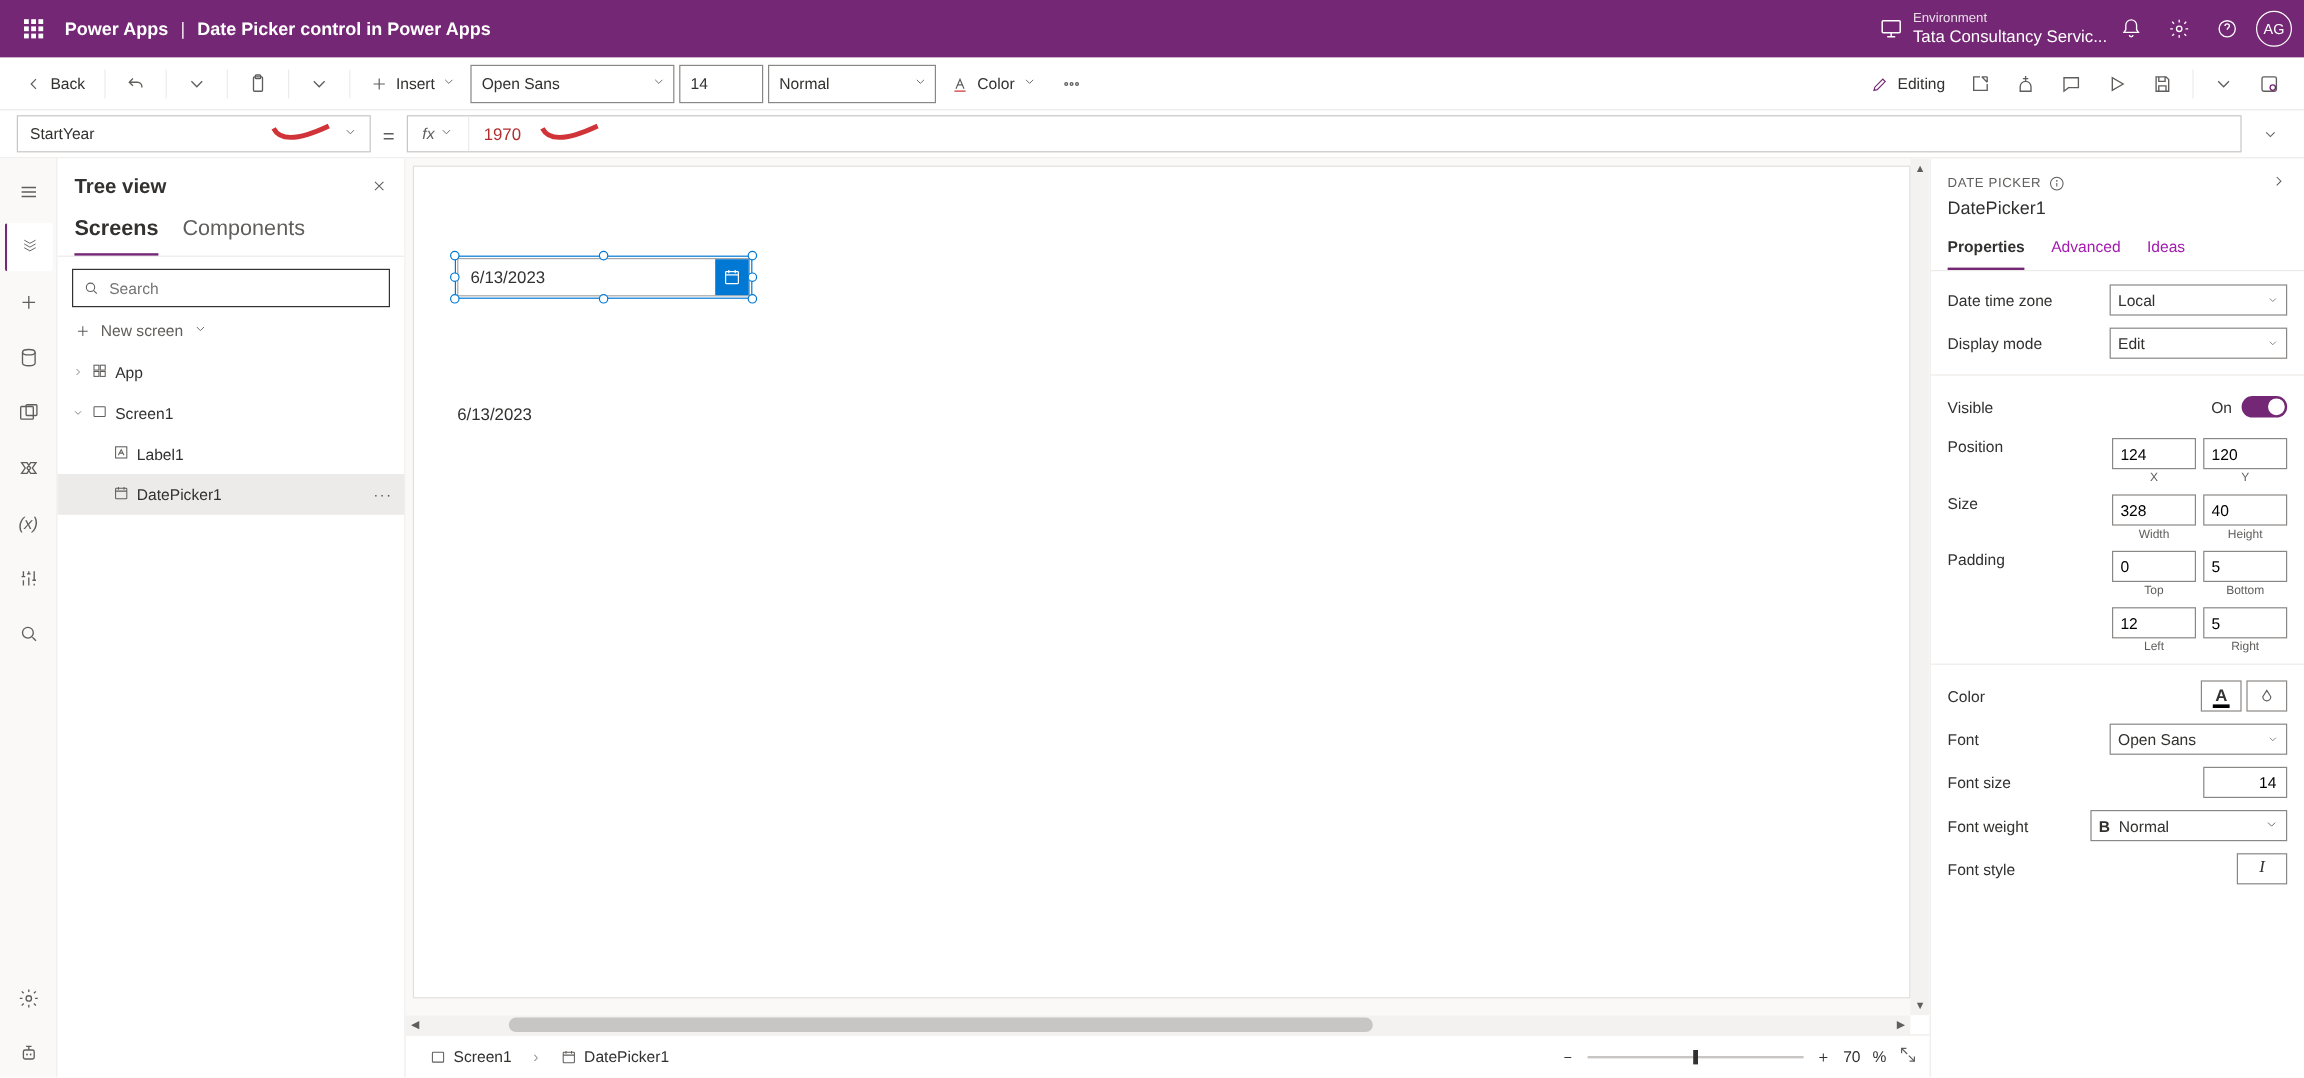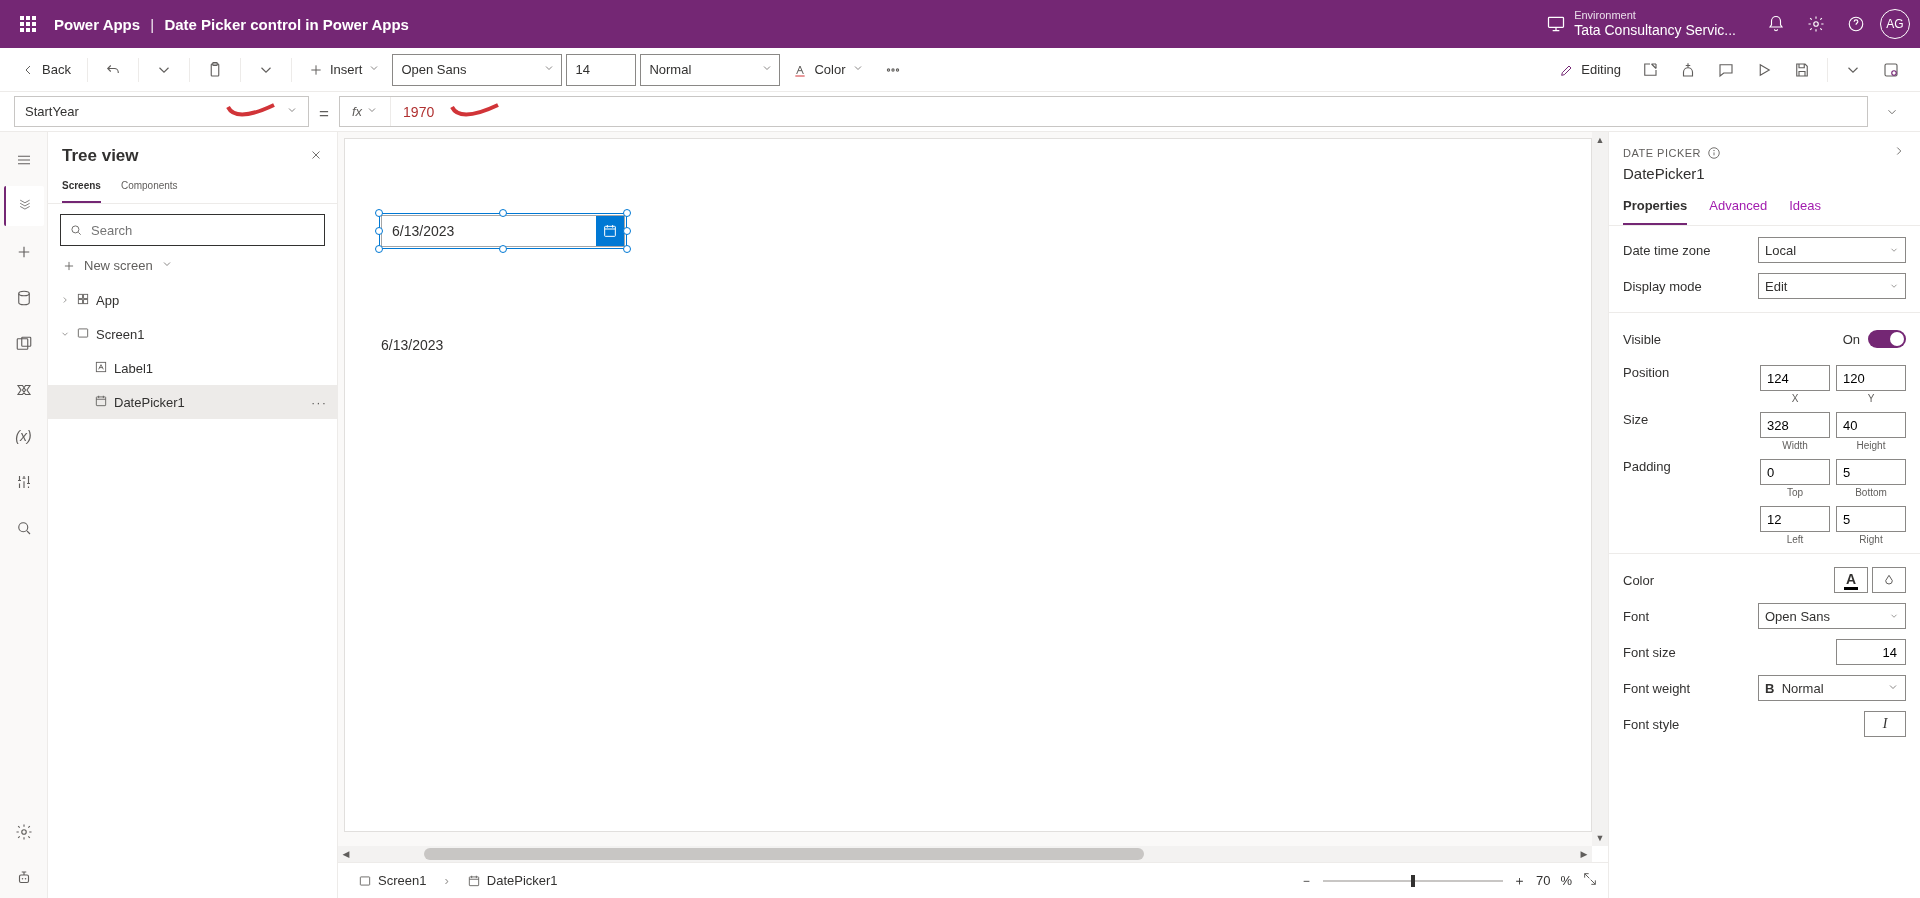--- a/index.html
+++ b/index.html
@@ -8,21 +8,21 @@
 
 
 .topbar { height: 48px; background: #742774; color: #fff; display: flex; align-items: center; padding: 0 10px; }
 .topbar .waffle { width: 36px; display:flex; align-items:center; justify-content:center; }
 .waffle-grid { display:grid; grid-template-columns:repeat(3,4px); grid-template-rows:repeat(3,4px); gap:2px; }
 .waffle-grid span { background:#fff; width:4px; height:4px; }
 .topbar .app-title { font-size:15px; font-weight:600; margin-left:8px; }
 .topbar .app-title .sep { padding:0 6px; font-weight:400; opacity:.9; }
 .topbar .app-title .doc { font-weight:600; }
 .topbar-spacer { flex:1; }
-.env-block { display:flex; align-items:center; gap:8px; margin-right:20px; }
+.env-block { display:flex; align-items:center; gap:8px; }
 .env-block .env-text { display:flex; flex-direction:column; line-height:1.2; }
 .env-block .env-label { font-size:11px; opacity:.85; }
 .env-block .env-name { font-size:14px; font-weight:500; }
 .topbar .icon-btn { width:40px; height:48px; display:flex; align-items:center; justify-content:center; cursor:pointer; }
 .topbar .icon-btn svg { width:18px; height:18px; stroke:#fff; fill:none; stroke-width:1.5; }
 .avatar { width:30px; height:30px; border:1px solid #fff; border-radius:50%; display:flex; align-items:center; justify-content:center; font-size:12px; margin-left:4px; }
 
 
 .cmdbar { height:44px; border-bottom:1px solid #edebe9; display:flex; align-items:center; padding:0 12px; gap:4px; background:#fff;justify-content:flex-end; }
 .cmd-btn { display:flex; align-items:center; gap:6px; height:32px; padding:0 8px; cursor:pointer; border-radius:2px; }
@@ -55,21 +55,21 @@
 .leftbar .lb-btn svg{ width:18px; height:18px; stroke:#605e5c; fill:none; stroke-width:1.5;}
 .leftbar .lb-btn.active{ background:#fff; border-left:2px solid #742774; }
 .lb-spacer{ flex:1; }
 
 
 .treeview { width:290px; border-right:1px solid #edebe9; display:flex; flex-direction:column; background:#fff; }
 .tv-head { display:flex; align-items:center; justify-content:space-between; padding:14px 14px 6px 14px; }
 .tv-head h2 { font-size:17px; font-weight:600; }
 .tv-head .close svg{ width:14px;height:14px; stroke:#605e5c; stroke-width:1.5; fill:none;}
 .tv-tabs { display:flex; gap:20px; padding:0 14px; border-bottom:1px solid #edebe9; }
-.tv-tab { padding:8px 0 10px 0; font-size:10px; color:#605e5c; cursor:pointer; border-bottom:2px solid transparent;}
+.tv-tab { padding:8px 0 10px 0; font-size:18px; color:#605e5c; cursor:pointer; border-bottom:2px solid transparent;}
 .tv-tab.active { color:#323130; border-bottom-color:#742774; font-weight:600; }
 .tv-search { margin:10px 12px 8px 12px; height:32px; border:1px solid #323130; display:flex; align-items:center; padding:0 8px; gap:8px; }
 .tv-search svg{width:14px;height:14px;stroke:#605e5c;fill:none;stroke-width:1.5;}
 .tv-search input{ border:none; outline:none; flex:1; font-size:13px;}
 .new-screen { display:flex; align-items:center; gap:8px; padding:4px 14px 10px 14px; color:#605e5c; cursor:pointer; font-size:13px;}
 .new-screen svg{width:14px;height:14px;stroke:#605e5c;fill:none;stroke-width:1.5;}
 .tree { font-size:13px;}
 .tree-item { display:flex; align-items:center; height:34px; padding-left:12px; cursor:pointer; gap:6px;text-align:right;}
 .tree-item.level1{ padding-left:12px;}
 .tree-item.level3{ padding-left:46px;}
@@ -130,21 +130,21 @@
 .dual-sub{ display:flex; gap:6px; font-size:10px; color:#605e5c;}
 .dual-sub span{ width:70px; text-align:center;}
 .switch{ display:flex; align-items:center; gap:8px;}
 .switch .track{ width:38px; height:18px; background:#742774; border-radius:9px; position:relative;}
 .switch .knob{ position:absolute; right:2px; top:2px; width:14px; height:14px; border-radius:50%; background:#fff;}
 .hdiv{ height:1px; background:#edebe9; margin:8px -14px;}
 .color-btns{ display:flex; gap:4px;}
 .color-btn{ width:34px; height:26px; border:1px solid #8a8886; display:flex; align-items:center; justify-content:center; font-size:14px; font-weight:600;}
 .color-btn .underline{ border-bottom:3px solid #000; padding:0 2px;}
 .fontsize-input{ width:70px; height:26px; border:1px solid #8a8886; text-align:right; padding:0 8px; font-size:13px;}
-.fw-input{ width:148px; height:26px; border:1px solid #8a8886; padding:0 6px; font-size:13px; display:flex; align-items:center; gap:6px; justify-content:space-between;}
+.fw-input{ width:164px; height:26px; border:1px solid #8a8886; padding:0 6px; font-size:13px; display:flex; align-items:center; gap:6px; justify-content:space-between;}
 .fw-input .b{ font-weight:700;}
 .fs-input{ width:42px; height:26px; border:1px solid #8a8886; display:flex; align-items:center; justify-content:center; font-style:italic; font-size:14px; font-family:serif;}
 
 
 .chev svg{width:12px;height:12px;stroke:#605e5c;fill:none;stroke-width:1.5;}
 
 
 .redmark svg{ stroke:#d13438; stroke-width:4; fill:none; }
 </style>
 </head>

